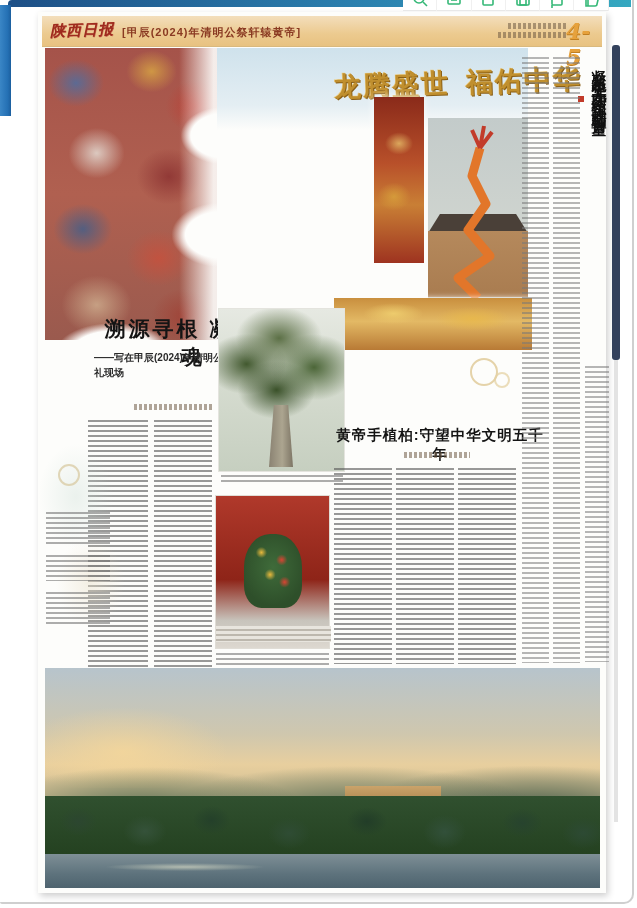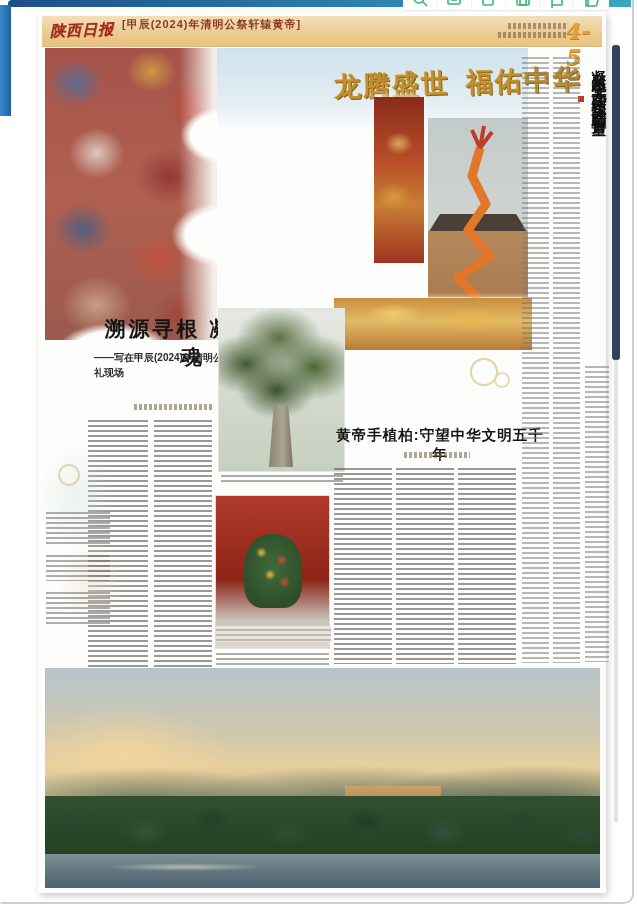--- a/index.html
+++ b/index.html
@@ -36,21 +36,21 @@
     box-shadow:2px 3px 7px rgba(0,0,0,.20); z-index:2; }
 
   
   .band { left:4px; top:4px; width:560px; height:31px;
     background:linear-gradient(180deg,#f3debc,#ecca8f 60%,#e8c281);
     border-bottom:1px solid #d9b97e; }
   .masthead { left:8px; top:5px; font-family:"DejaVu Serif",serif;
     font-weight:bold; font-style:italic; font-size:15px; color:#9e2b1e;
     letter-spacing:1px; transform:rotate(-2deg);
     text-shadow:0.5px 0.5px 0 #c86a50; }
-  .edtitle { left:80px; top:1px; font-size:11px; color:#8a3a22;
+  .edtitle { left:80px; top:9px; font-size:11px; color:#8a3a22;
     letter-spacing:1px; font-weight:bold; }
   .dateline1 { left:466px; top:7px; width:58px; height:6px; }
   .dateline2 { left:456px; top:16px; width:68px; height:6px; }
   .simline { background:repeating-linear-gradient(90deg,#6b564088 0 3px,transparent 3px 5px); }
   .pagenum { left:524px; top:2px; font-family:"DejaVu Serif",serif;
     font-weight:bold; font-style:italic; font-size:22px; color:#e6a13c;
     text-shadow:0.5px 0.5px 0 #c07f22; }
 
   
   .crowd { left:7px; top:36px; width:172px; height:292px;

